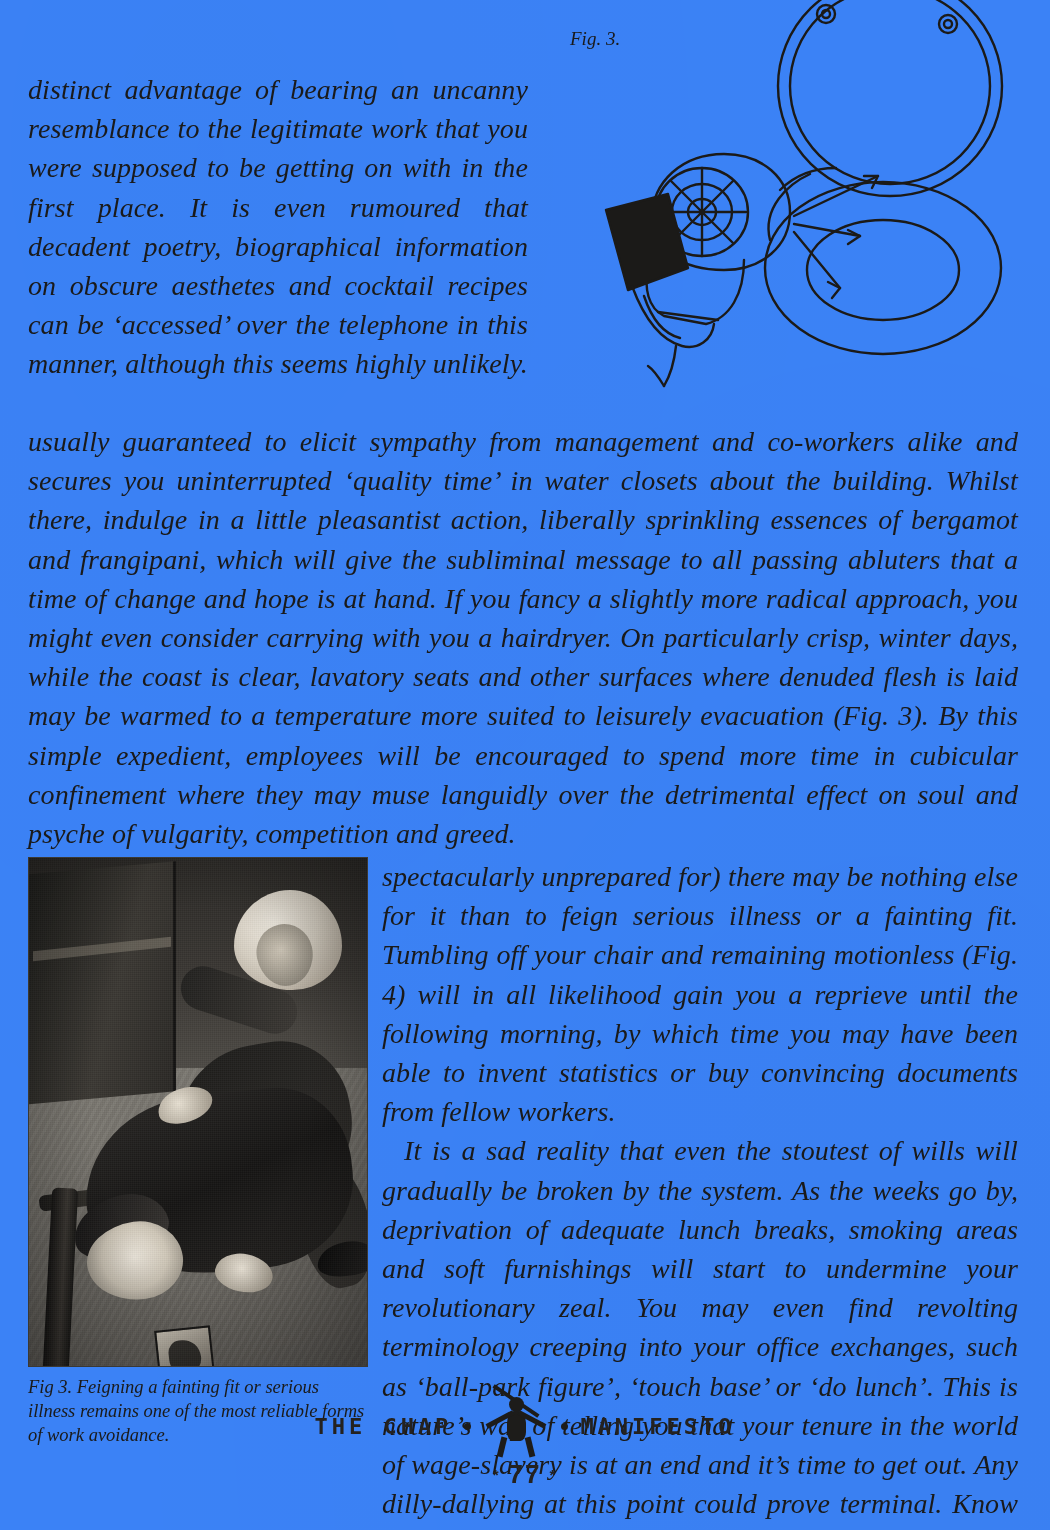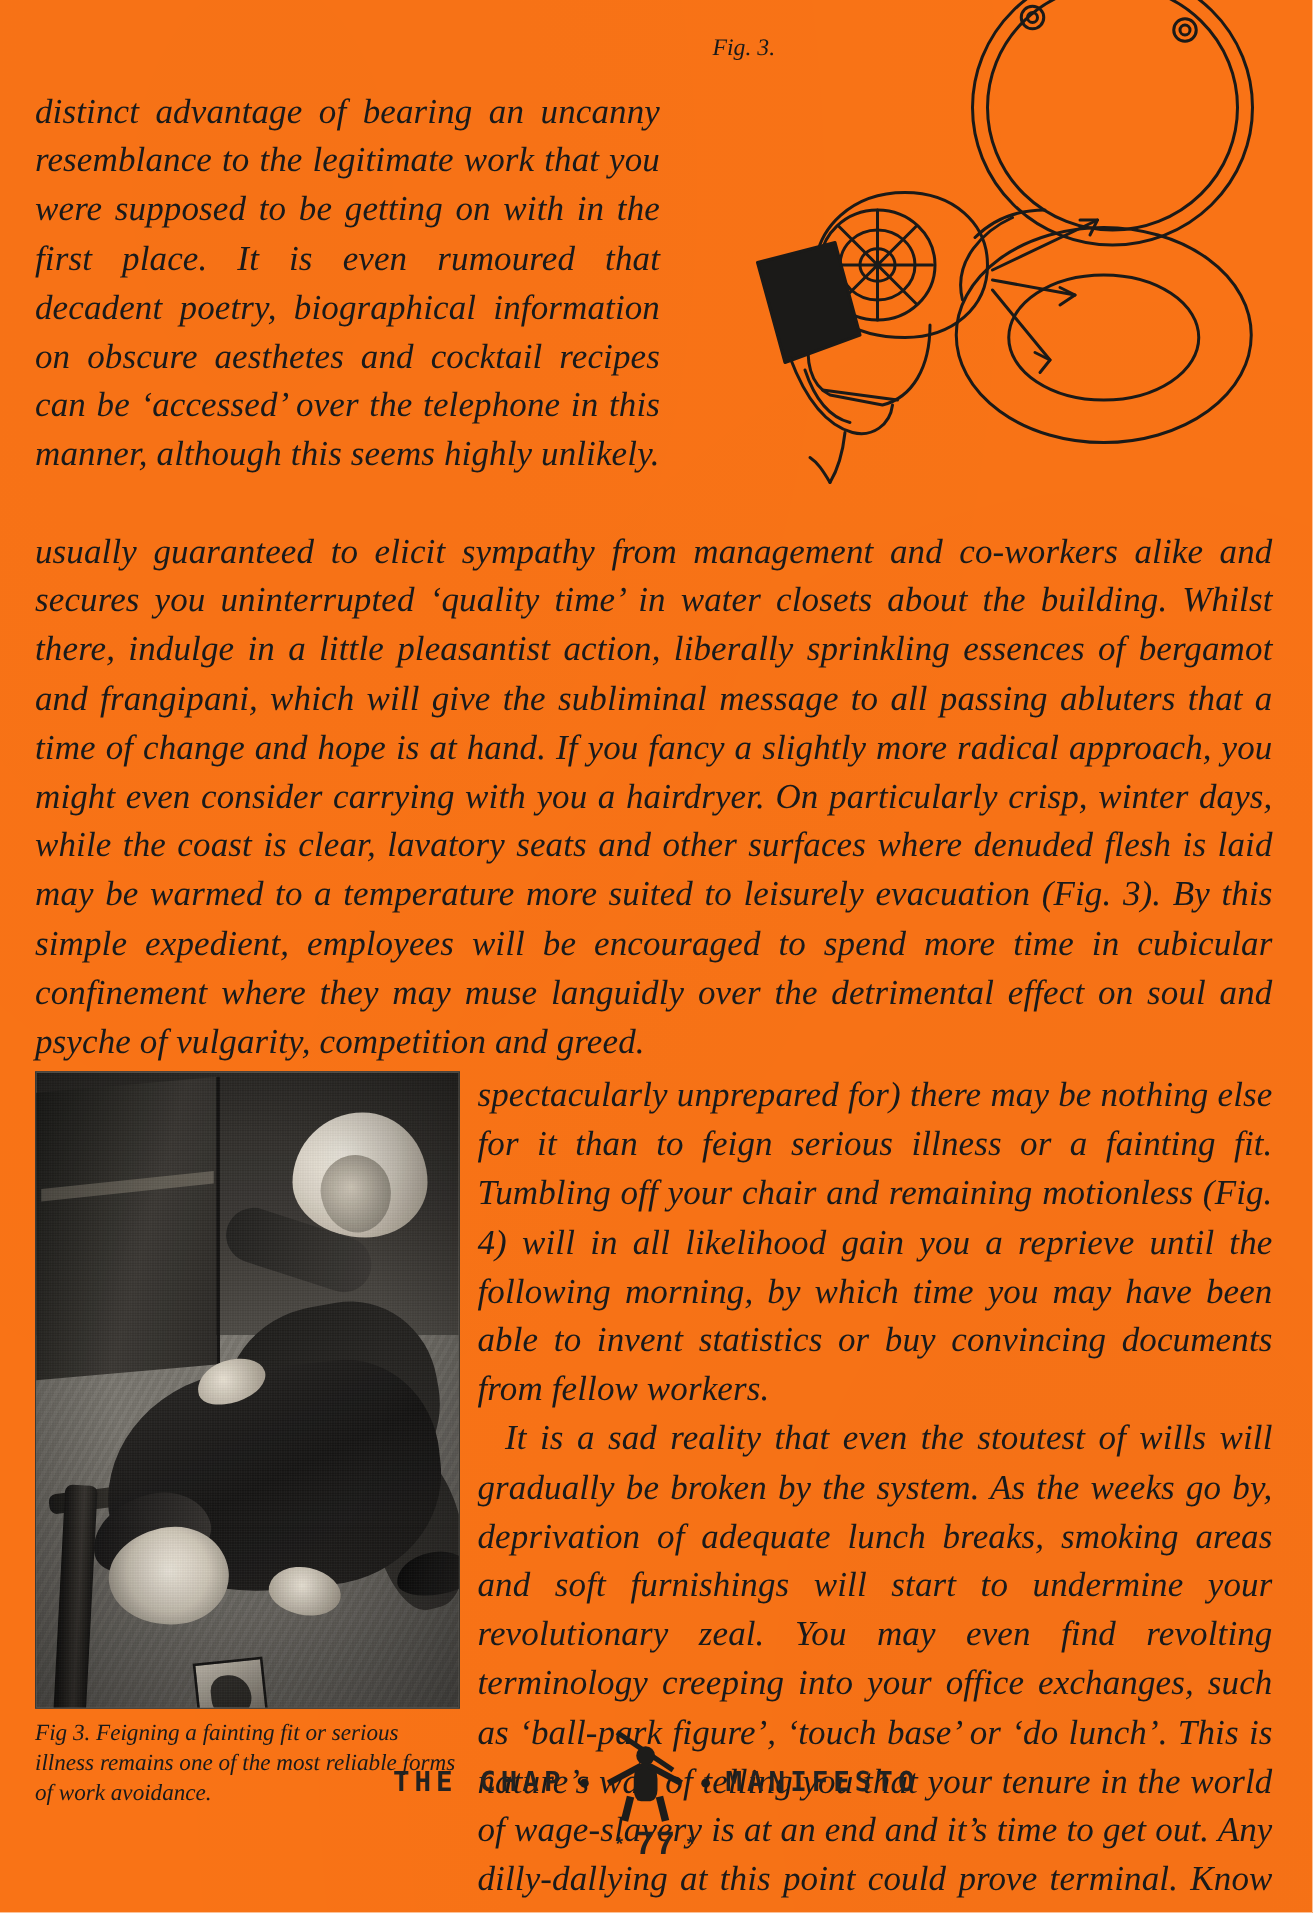--- a/index.html
+++ b/index.html
@@ -11,21 +11,21 @@
     width: 1050px;
     height: 1530px;
     position: relative;
     overflow: hidden;
     font-family: "Liberation Serif", serif;
     color: #1a1a1a;
   }
   .page {
     position: absolute;
     inset: 0;
-    background: #f97316;
+    background: #3b82f6;
   }
   
   .page::before {
     content: "";
     position: absolute;
     inset: 0;
     background:
       radial-gradient(ellipse at 20% 10%, rgba(0,0,0,0.012), rgba(0,0,0,0) 60%),
       radial-gradient(ellipse at 85% 90%, rgba(0,0,0,0.02), rgba(0,0,0,0) 65%);
     pointer-events: none;

